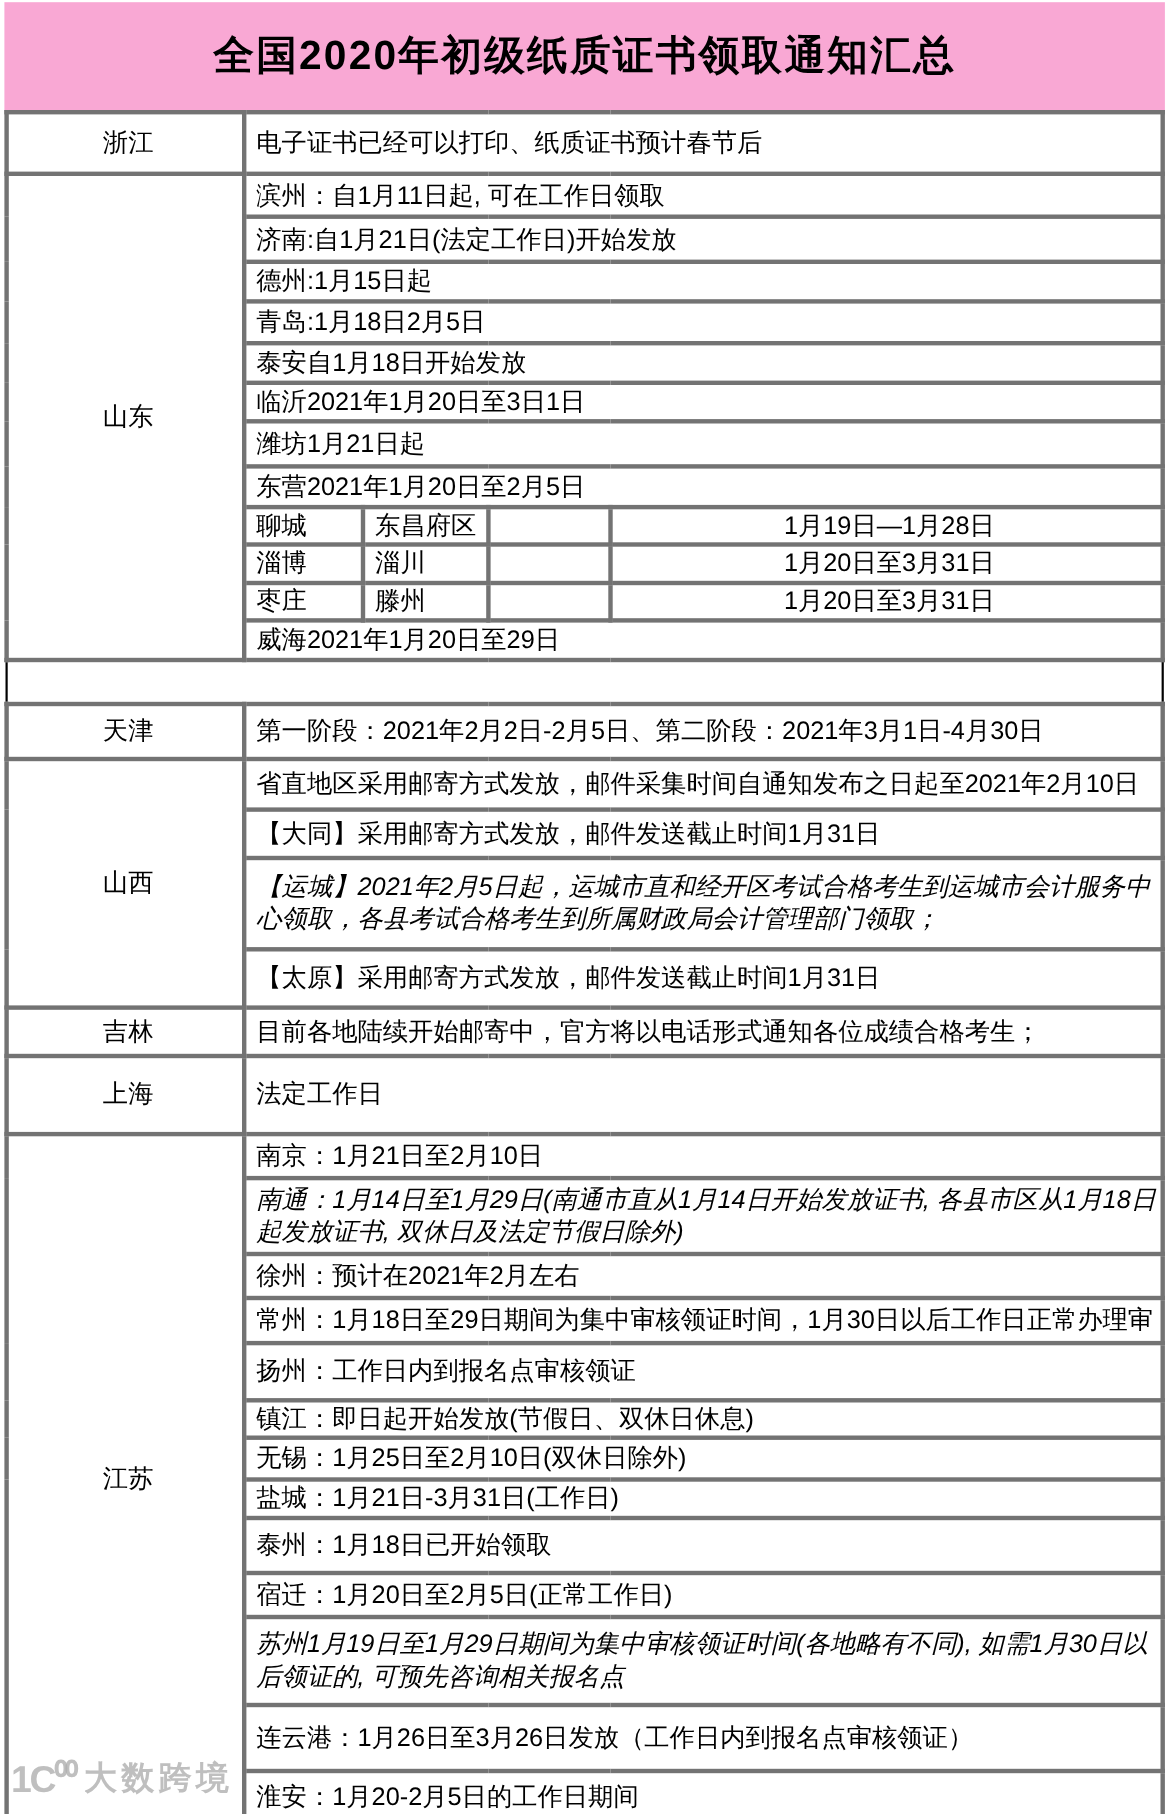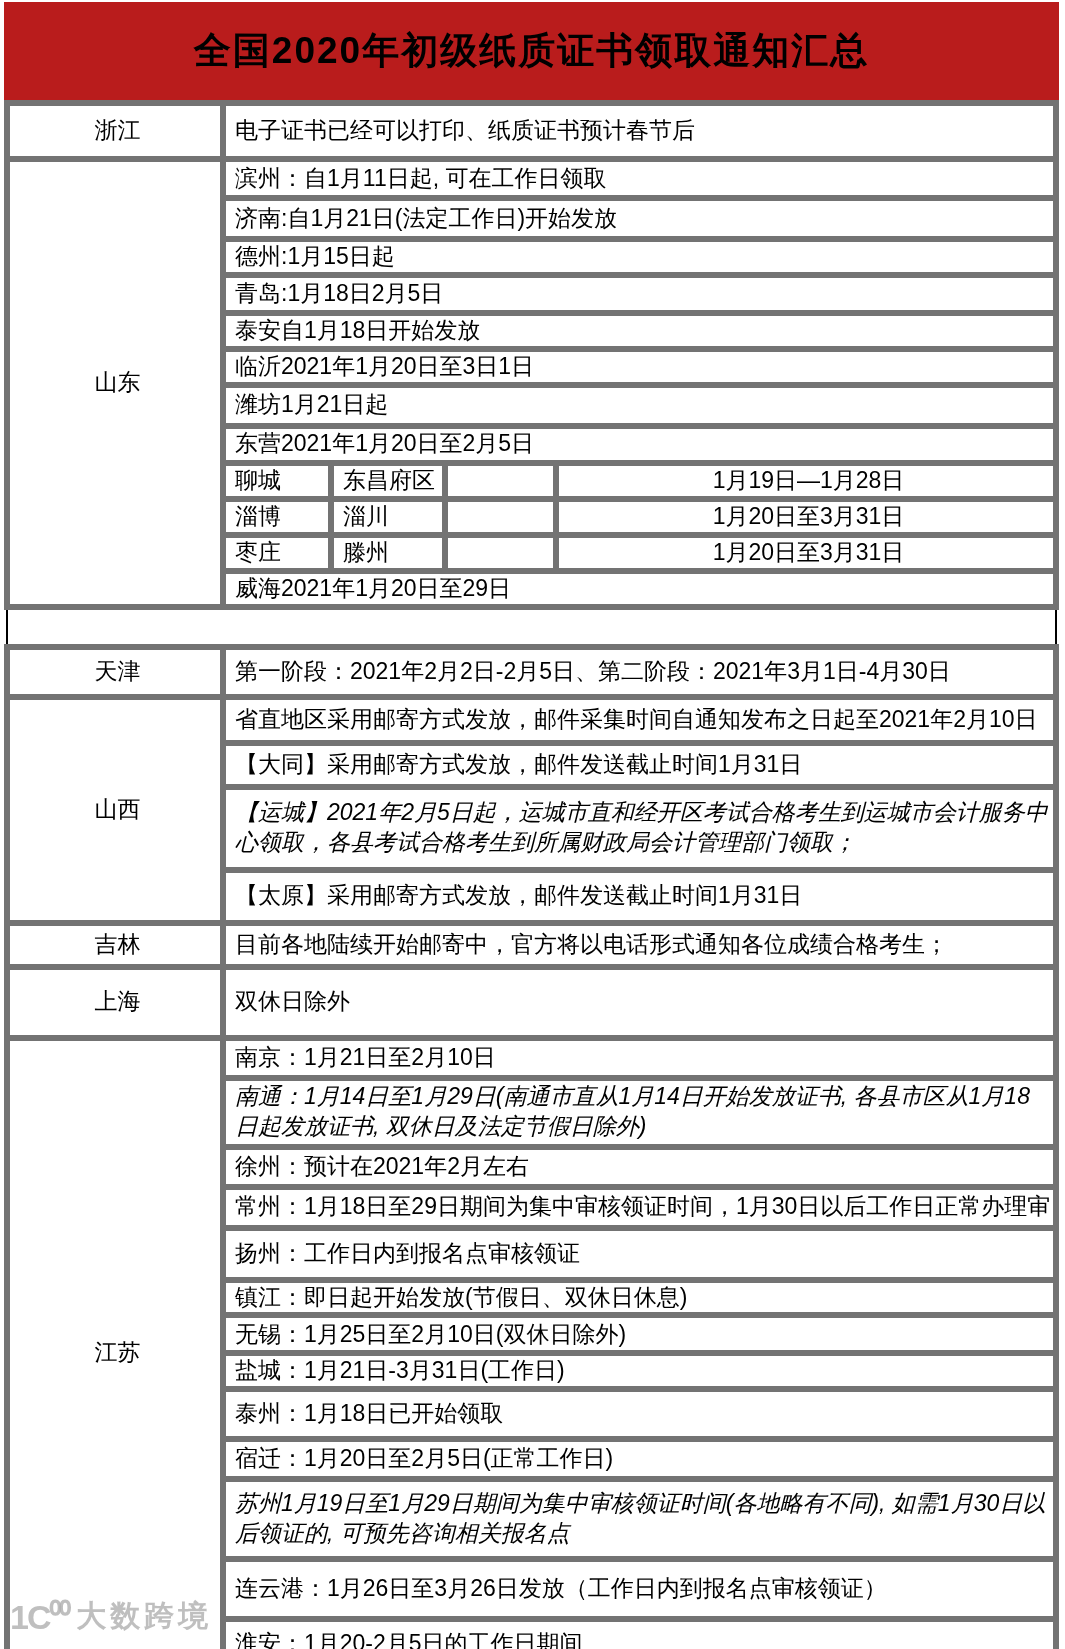--- a/index.html
+++ b/index.html
@@ -2,27 +2,27 @@
 <html><head>
 <meta charset="utf-8">
 <style>
   html,body{margin:0;padding:0;}
   body{
     width:1065px;height:1649px;background:#ffffff;position:relative;
     font-family:"Liberation Sans",sans-serif;color:#000;
   }
   .sheet{position:absolute;top:2px;left:4px;width:1055px;}
   .title-bar{
-    height:98px;background:#b91c1c;
+    height:98px;background:#f9a8d4;
     display:flex;align-items:center;justify-content:center;
     font-size:37px;font-weight:bold;letter-spacing:2px;
   }
   table.notice{border-collapse:collapse;width:1055px;table-layout:fixed;}
   table.notice td{
-    border:6px solid #737373;font-size:23px;line-height:1.3;
+    border:4px solid #737373;font-size:23px;line-height:1.3;
     padding:0 4px 0 9px;vertical-align:middle;overflow:hidden;
   }
   td.prov{text-align:center;padding:0;font-size:24px;}
   td.center{text-align:center;padding:0;margin-top:29px;}
   td.clip{white-space:nowrap;}
   td.wrap{padding-top:5px;padding-bottom:5px;font-style:italic;}
   td.indent{padding-left:19px;}
   tr.spacer-tr td{border:2px solid #000;}
   .watermark{
     position:absolute;left:10px;top:1593px;display:flex;align-items:center;gap:7px;
@@ -123,21 +123,21 @@
       <td colspan="4">【太原】采用邮寄方式发放，邮件发送截止时间1月31日</td>
     </tr>
 
     <tr style="height:44px">
       <td class="prov">吉林</td>
       <td colspan="4">目前各地陆续开始邮寄中，官方将以电话形式通知各位成绩合格考生；</td>
     </tr>
 
     <tr style="height:71px">
       <td class="prov">上海</td>
-      <td colspan="4">双休日除外</td>
+      <td colspan="4">法定工作日</td>
     </tr>
 
     <tr style="height:40px">
       <td class="prov" rowspan="13">江苏</td>
       <td colspan="4">南京：1月21日至2月10日</td>
     </tr>
     <tr style="height:69px">
       <td colspan="4" class="wrap">南通：1月14日至1月29日(南通市直从1月14日开始发放证书, 各县市区从1月18日起发放证书, 双休日及法定节假日除外)</td>
     </tr>
     <tr style="height:40px">

